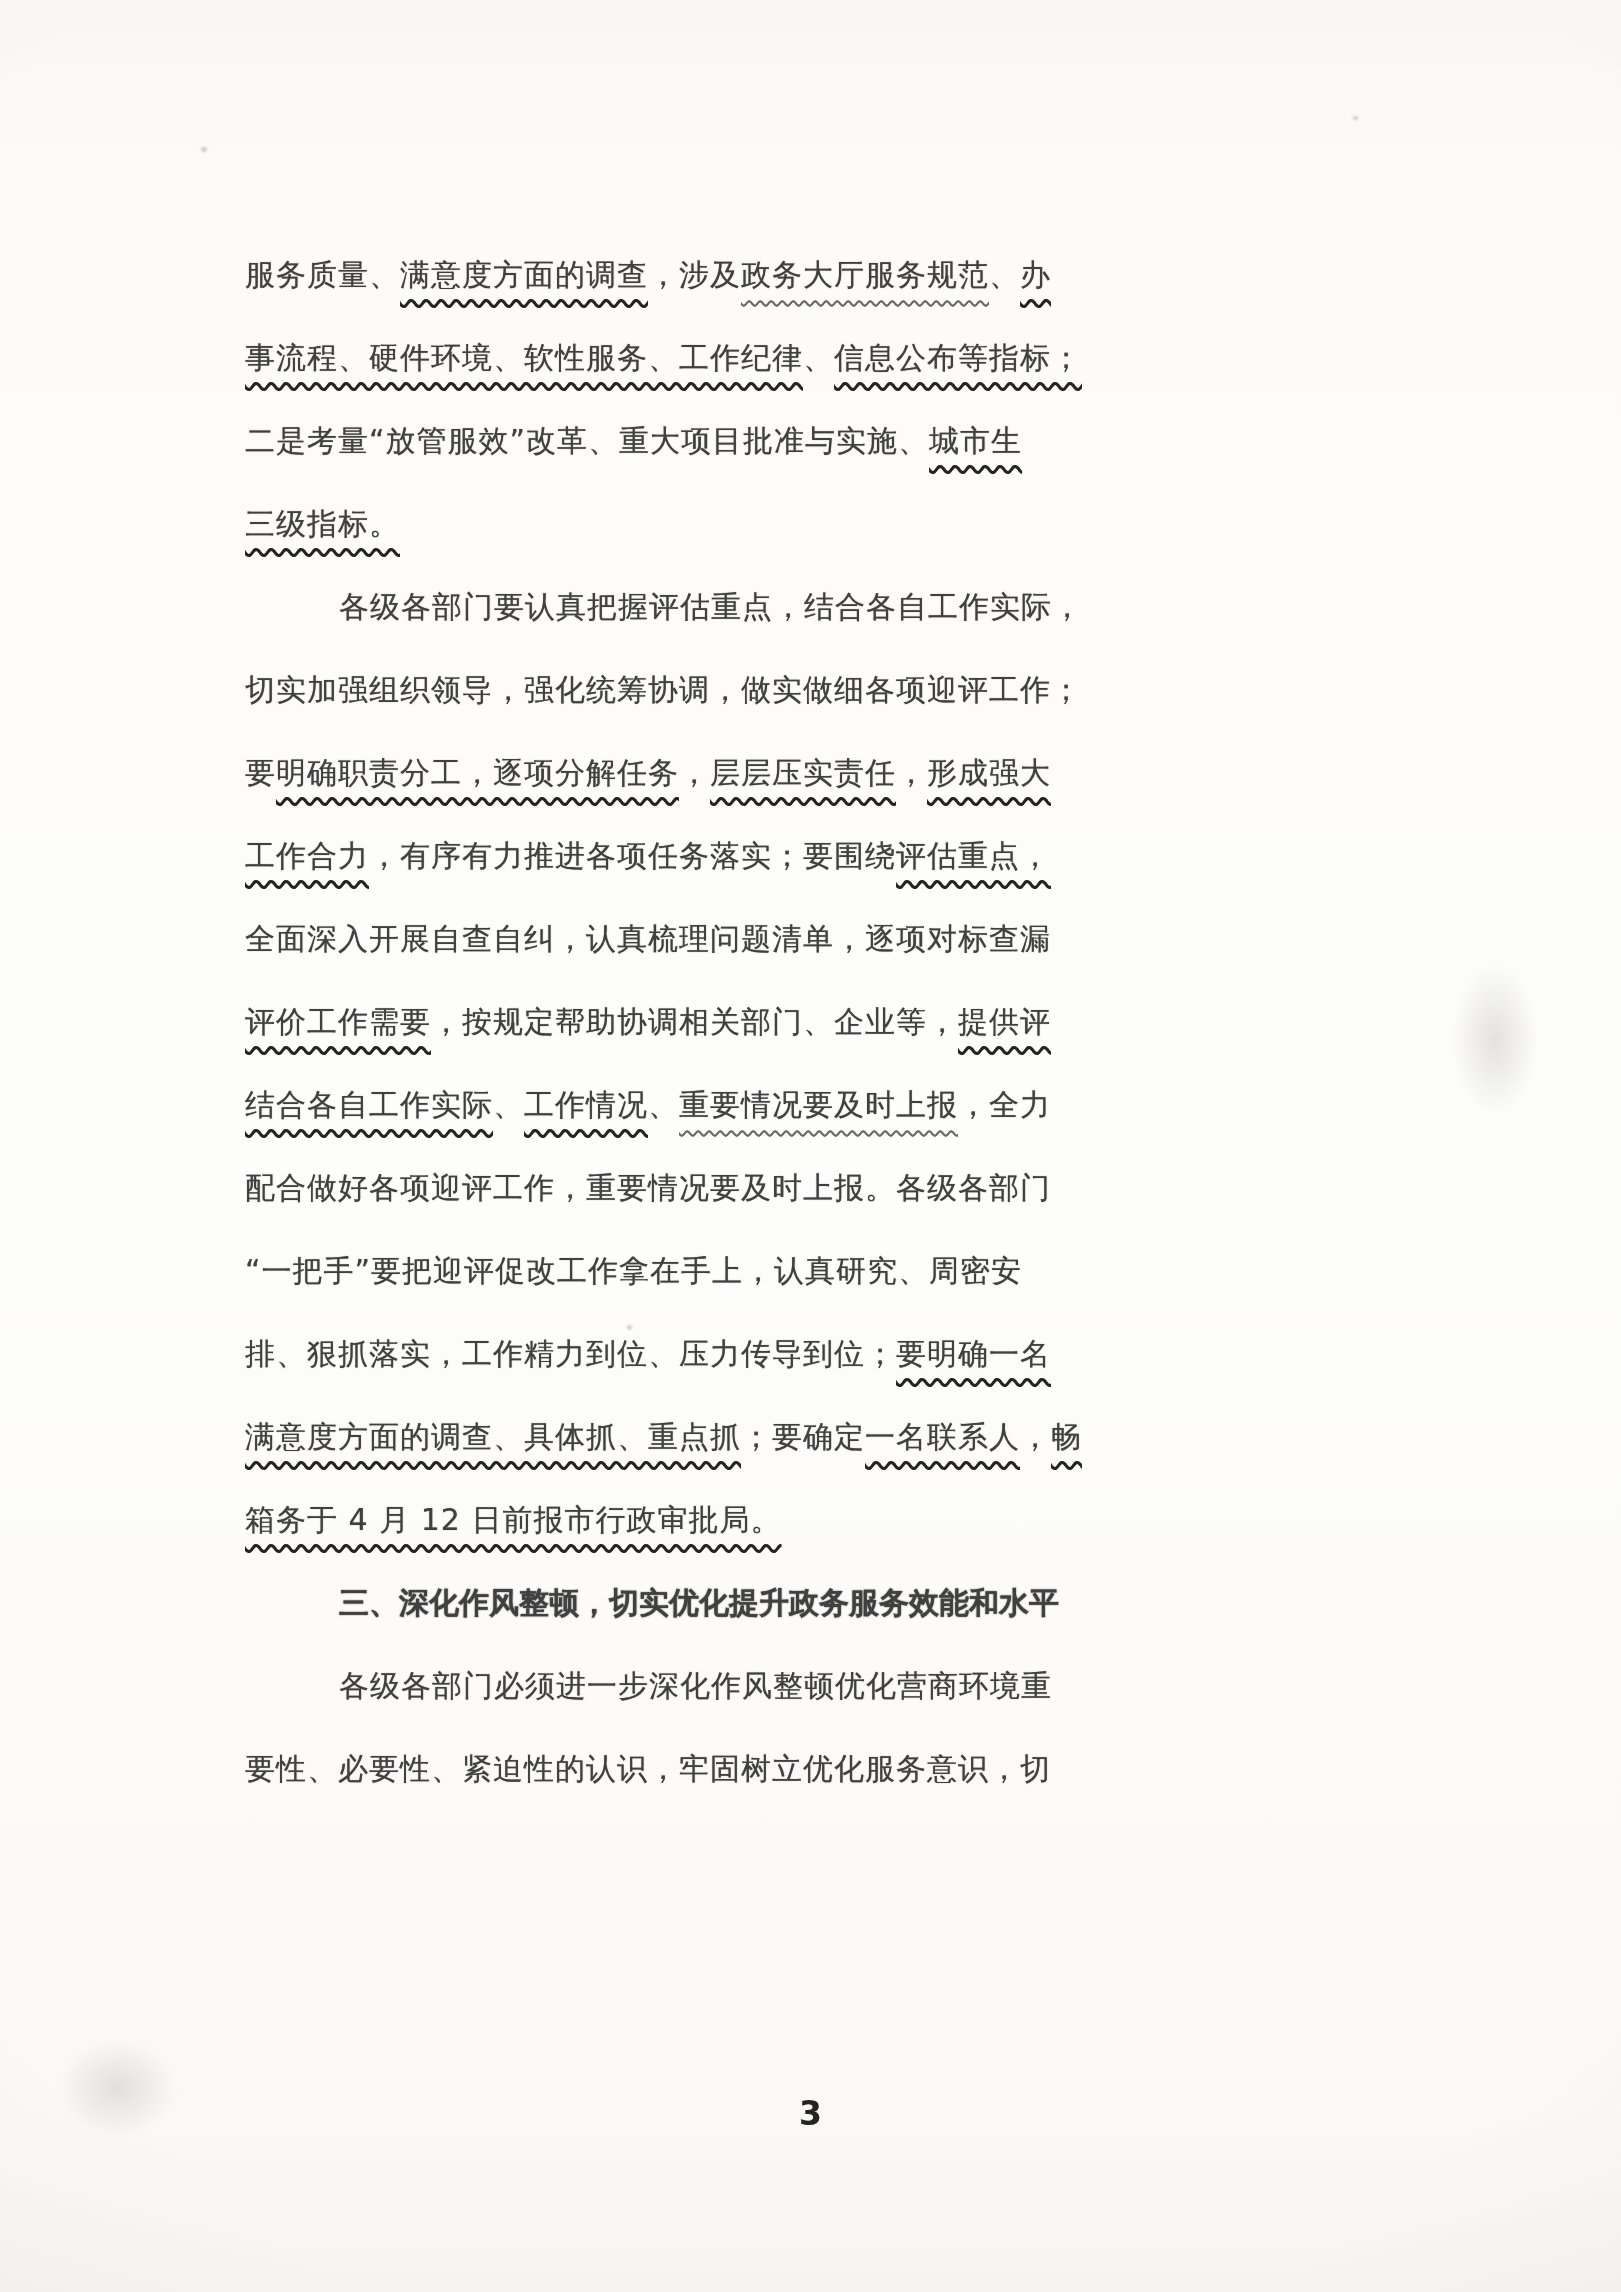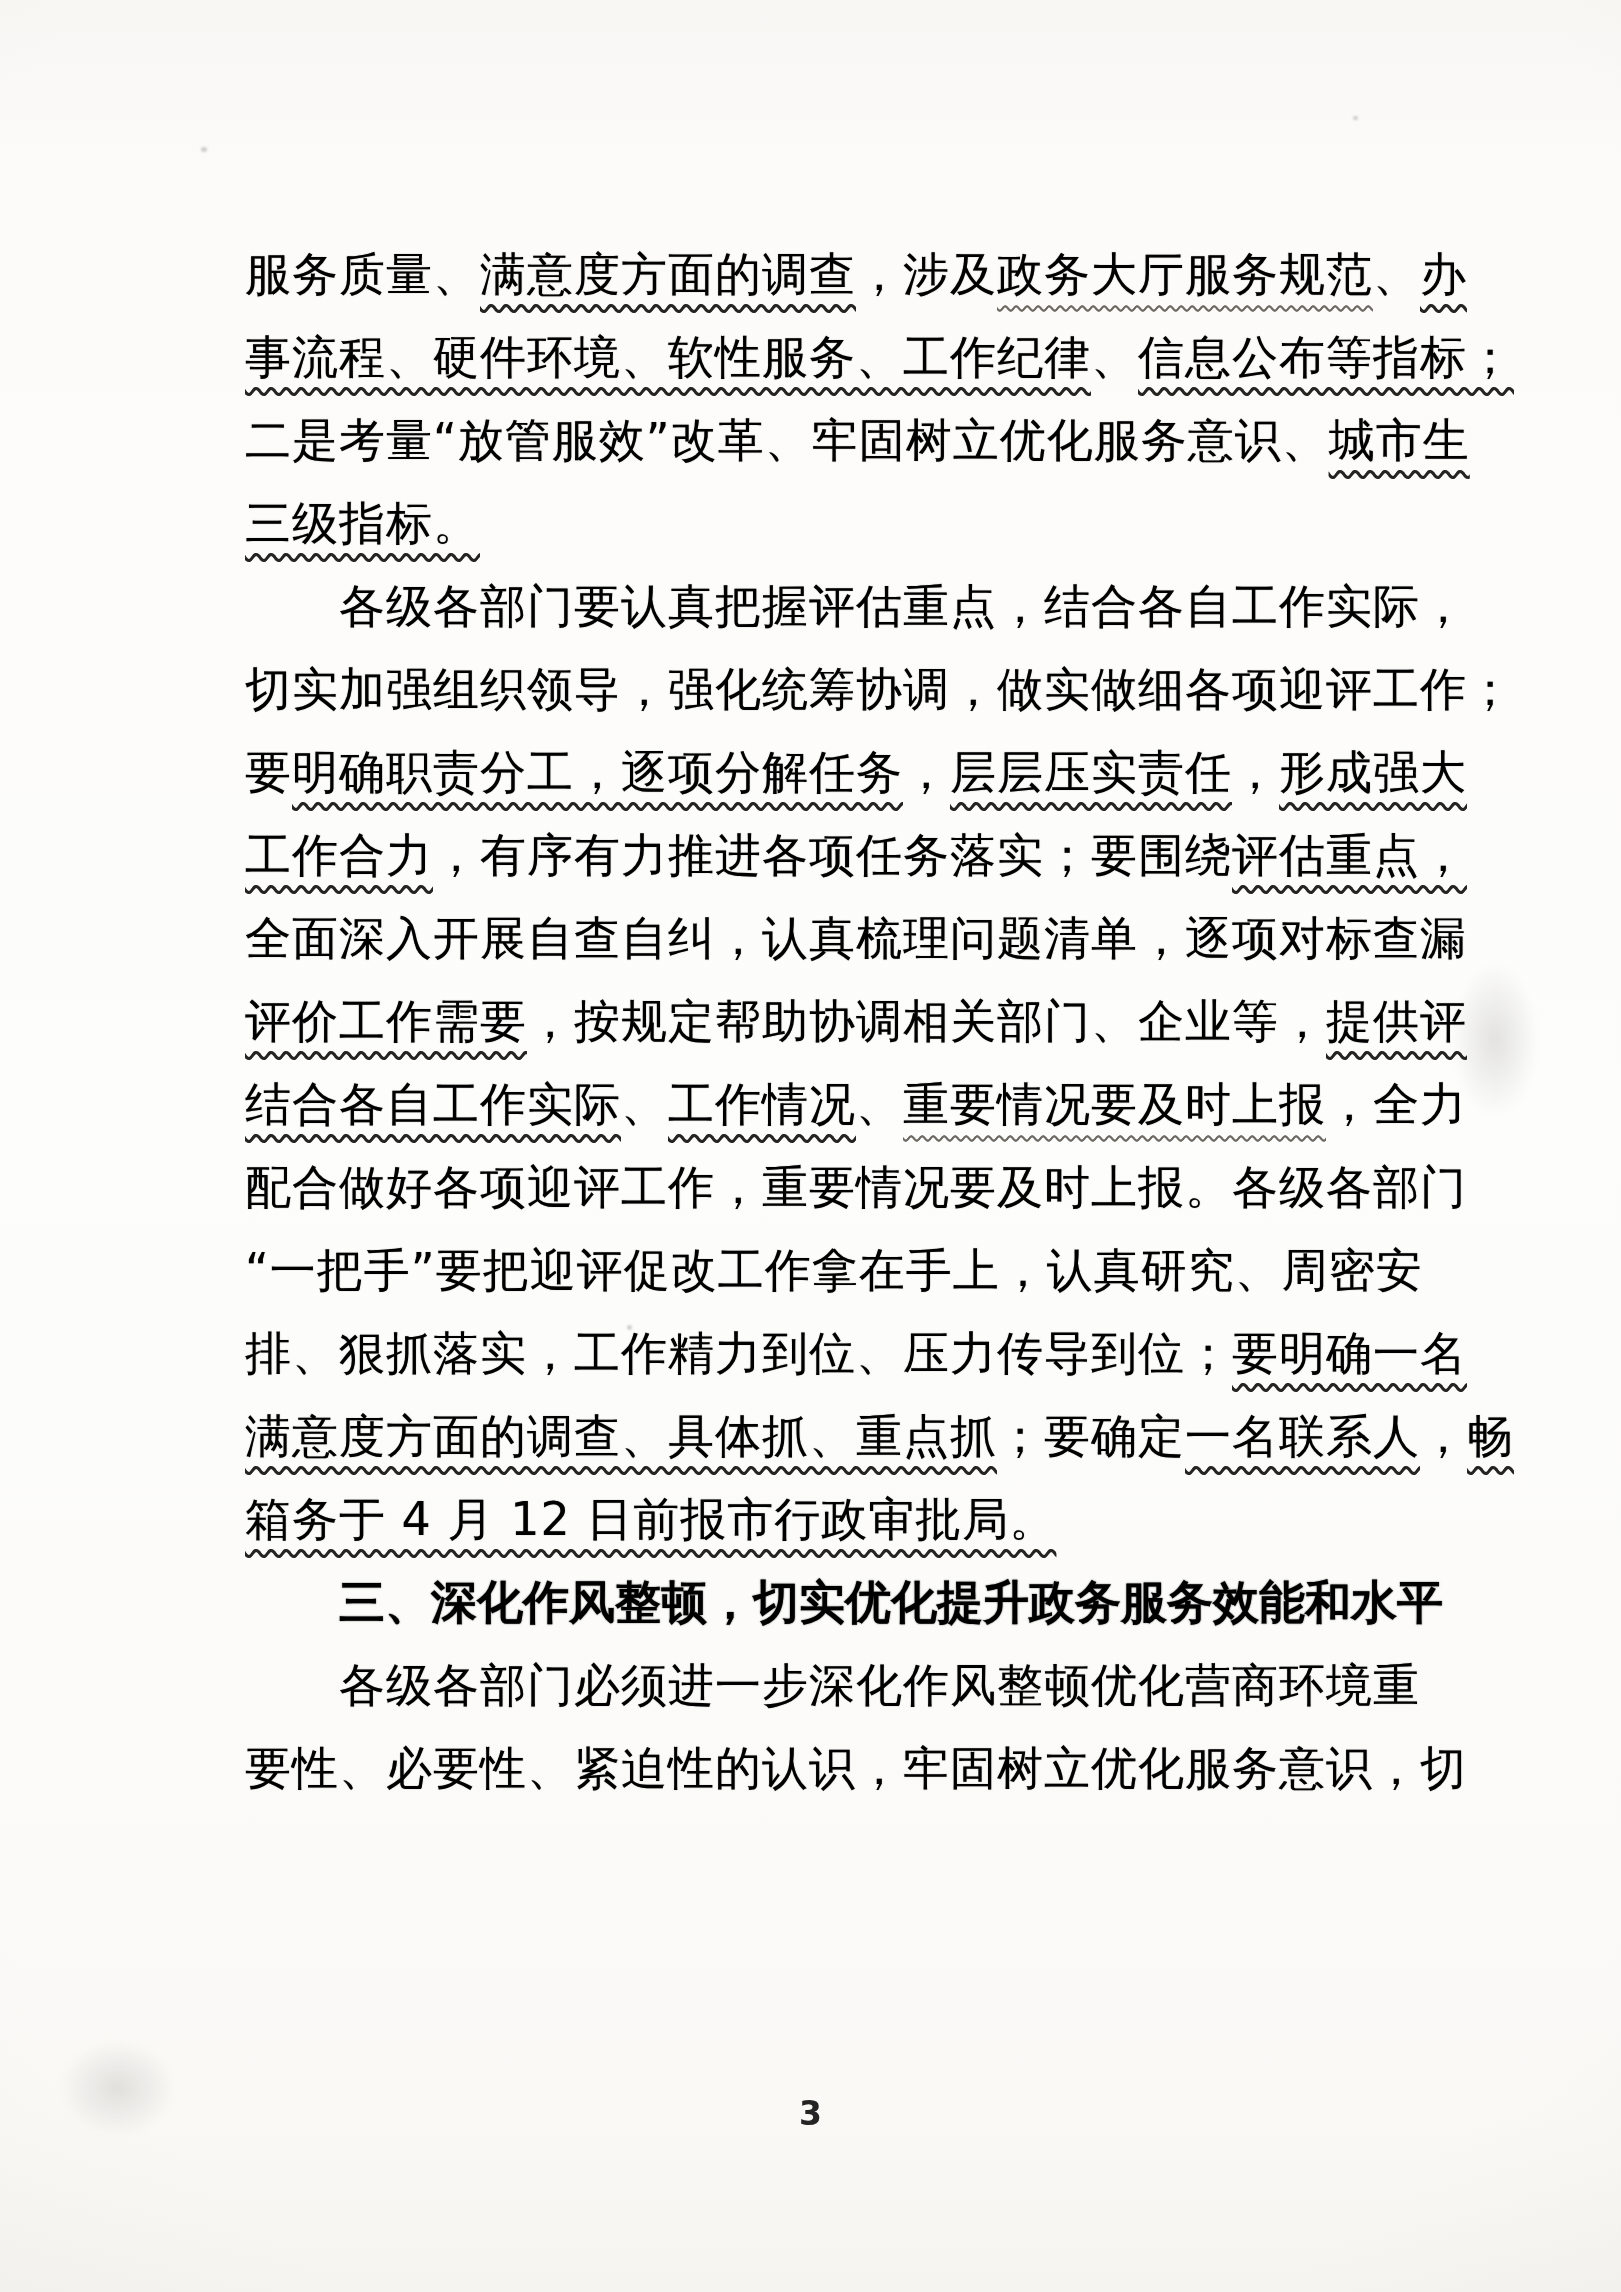--- a/index.html
+++ b/index.html
@@ -17,23 +17,23 @@
   .page-inner {
     position: absolute; inset: 0;
   }
   .doc {
     position: absolute;
     left: 245px; top: 233px; width: 1181px;
   }
   .line {
     height: 83px;
     line-height: 83px;
-    font-size: 46px;
+    font-size: 30px;
     letter-spacing: 1px;
-    color: #000000;
+    color: #404040;
     white-space: nowrap;
     text-shadow: 0 0 1px rgba(20,20,20,0.55);
   }
   .line.indent { padding-left: 94px; }
   .line.bold {
     font-weight: bold;
     letter-spacing: 0px;
     text-shadow: 0 0 1.5px rgba(10,10,10,0.8);
   }
   .u1 {
@@ -78,21 +78,21 @@
 
   <div class="speck" style="left:201px; top:147px; width:5.9px; height:4.9px;"></div>
   <div class="speck" style="left:1353px; top:116px; width:4.9px; height:3.9px;"></div>
   <div class="speck" style="left:627px; top:1325px; width:4.9px; height:4.9px;"></div>
   <div class="smudge" style="left:1451px; top:961px; width:88px; height:157px;"></div>
   <div class="smudge" style="left:59px; top:2039px; width:118px; height:98px;"></div>
 
   <div class="doc">
       <div class="line"><span>服务质量、</span><span class="u1">满意度方面的调查</span><span>，涉及</span><span class="u2">政务大厅服务规范</span><span>、</span><span class="u1">办</span></div>
       <div class="line"><span class="u1">事流程、硬件环境、软性服务、工作纪律</span><span>、</span><span class="u1">信息公布等指标；</span></div>
-      <div class="line"><span>二是考量“放管服效”改革、牢固树立优化服务意识、</span><span class="u1">城市生</span></div>
+      <div class="line"><span>二是考量“放管服效”改革、重大项目批准与实施、</span><span class="u1">城市生</span></div>
       <div class="line"><span class="u1">三级指标。</span></div>
       <div class="line indent"><span>各级各部门要认真把握评估重点，结合各自工作实际，</span></div>
       <div class="line"><span>切实加强组织领导，强化统筹协调，做实做细各项迎评工作；</span></div>
       <div class="line"><span>要</span><span class="u1">明确职责分工，逐项分解任务</span><span>，</span><span class="u1">层层压实责任</span><span>，</span><span class="u1">形成强大</span></div>
       <div class="line"><span class="u1">工作合力</span><span>，有序有力推进各项任务落实；要围绕</span><span class="u1">评估重点，</span></div>
       <div class="line"><span>全面深入开展自查自纠，认真梳理问题清单，逐项对标查漏</span></div>
       <div class="line"><span class="u1">评价工作需要</span><span>，按规定帮助协调相关部门、企业等，</span><span class="u1">提供评</span></div>
       <div class="line"><span class="u1">结合各自工作实际</span><span>、</span><span class="u1">工作情况</span><span>、</span><span class="u2">重要情况要及时上报</span><span>，全力</span></div>
       <div class="line"><span>配合做好各项迎评工作，重要情况要及时上报。各级各部门</span></div>
       <div class="line"><span>“一把手”要把迎评促改工作拿在手上，认真研究、周密安</span></div>

